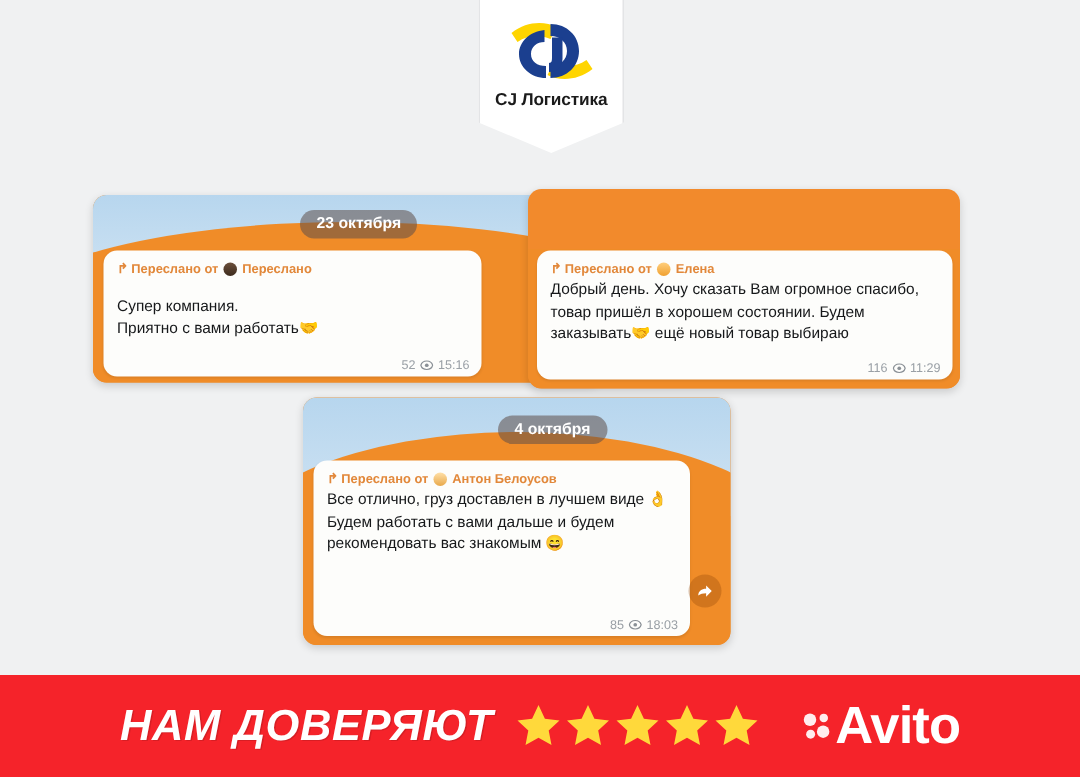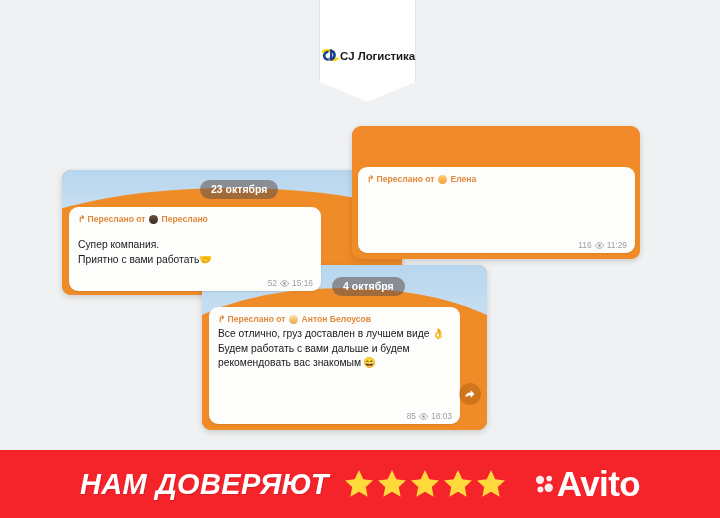--- a/index.html
+++ b/index.html
@@ -19,21 +19,21 @@
     left: 319px;
     top: 0;
     width: 97px;
     height: 102px;
     background: #ffffff;
     border-left: 1px solid #e3e4e6;
     border-right: 1px solid #e3e4e6;
     -webkit-clip-path: polygon(0 0, 100% 0, 100% 80%, 50% 100%, 0 80%);
     clip-path: polygon(0 0, 100% 0, 100% 80%, 50% 100%, 0 80%);
     display: flex;
-    flex-direction: row;
+    flex-direction: column;
     align-items: center;
     padding-top: 8px;
   }
   .logo-mark { width: 62px; height: 52px; }
   .logo-text {
     font-size: 11.5px;
     font-weight: bold;
     color: #1b1b1b;
     letter-spacing: -0.1px;
     margin-top: 1px;
@@ -138,21 +138,21 @@
     width: 22px; height: 22px;
     border-radius: 50%;
     background: rgba(150,72,10,0.34);
     display: flex;
     align-items: center;
     justify-content: center;
   }
   .share-btn svg { width: 12px; height: 12px; }
 
   
-  #card1 { left: 62px;  top: 130px; width: 340px; height: 125px; margin-top: 40px; }
+  #card1 { left: 62px;  top: 130px; width: 340px; height: 125px; }
   #card2 { left: 352px; top: 126px; width: 288px; height: 133px; }
   #card3 { left: 202px; top: 265px; width: 285px; height: 165px; }
 
   #card1 .date-pill { left: 138px; top: 10px; }
   #card2 .date-pill { left: 140px; top: 10px; }
   #card3 .date-pill { left: 130px; top: 12px; }
 
   #card1 .bubble { left: 7px; top: 37px; width: 252px; height: 84px; }
   #card2 .bubble { left: 6px; top: 41px; width: 277px; height: 86px; }
   #card3 .bubble { left: 7px; top: 42px; width: 251px; height: 117px; }
@@ -236,20 +236,23 @@
 
 <div class="card plain" id="card2">
   <div class="fill"></div>
   <div class="bubble">
     <div class="fwd">
       <span class="arr">↱</span>
       <span>Переслано от</span>
       <span class="ava a2"></span>
       <span>Елена</span>
     </div>
+    <div class="msg">Добрый день. Хочу сказать Вам огромное спасибо,
+товар пришёл в хорошем состоянии. Будем
+заказывать🤝 ещё новый товар выбираю</div>
     <div class="meta">
       <span>116</span>
       <svg class="eye" viewBox="0 0 16 16">
         <path d="M8 3C4.5 3 1.7 5.5 1 8c.7 2.5 3.5 5 7 5s6.3-2.5 7-5c-.7-2.5-3.5-5-7-5z" fill="none" stroke="#8a9096" stroke-width="1.4"></path>
         <circle cx="8" cy="8" r="2.2" fill="#8a9096"></circle>
       </svg>
       <span>11:29</span>
     </div>
   </div>
 </div>

